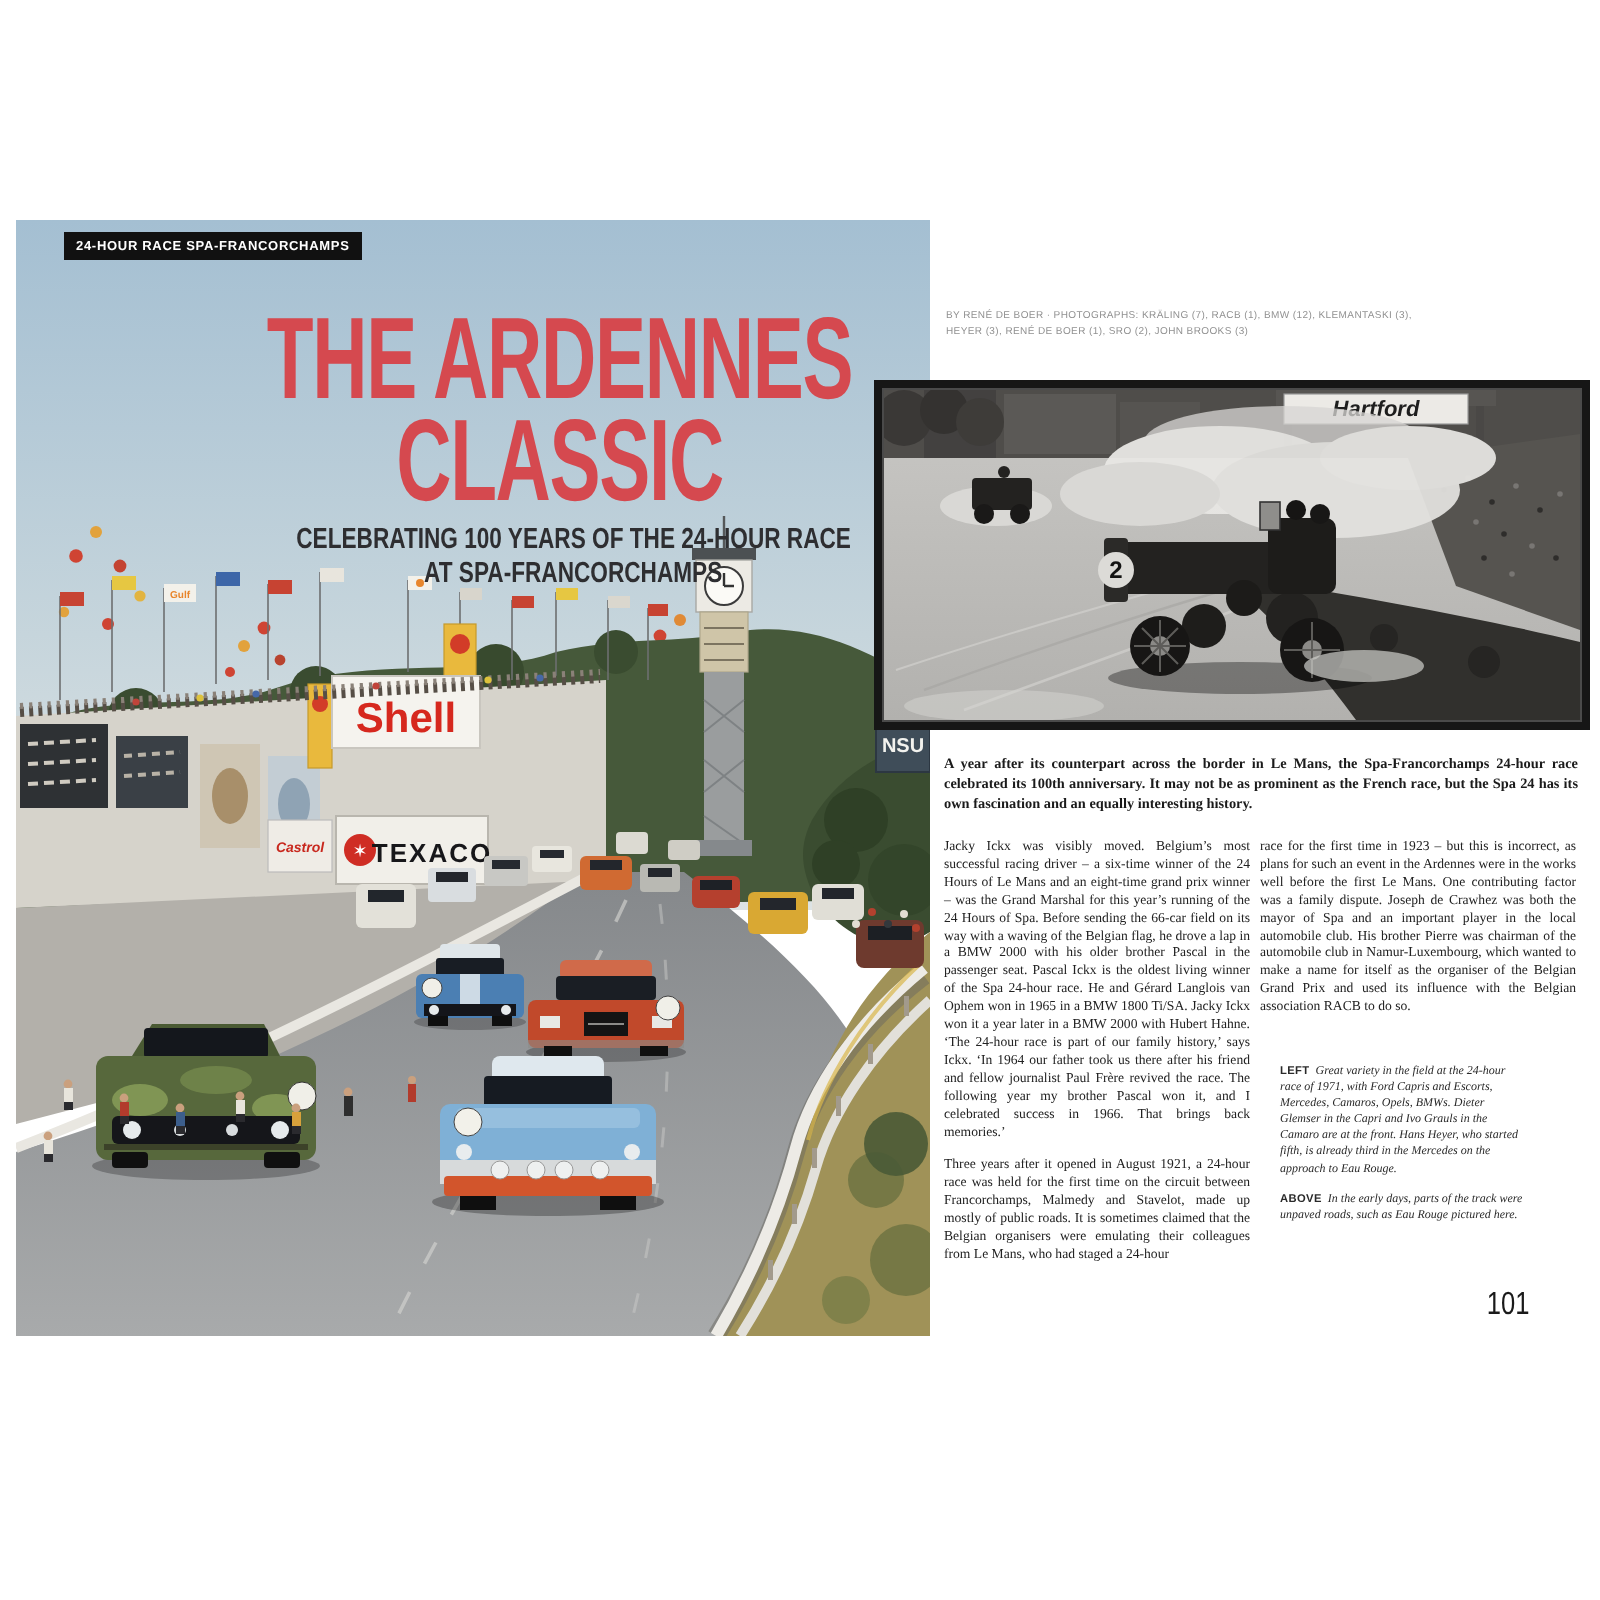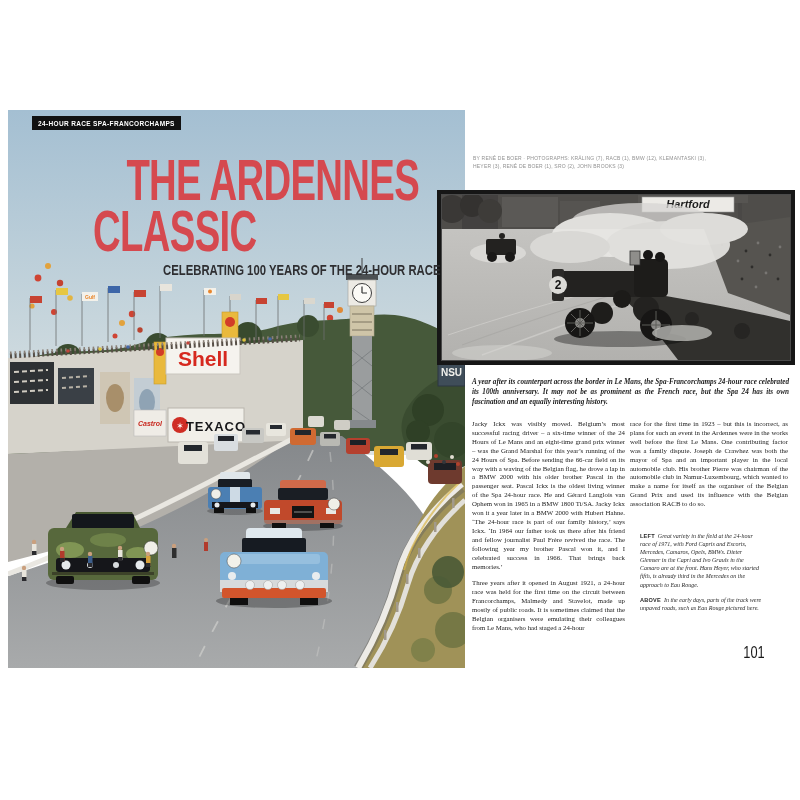--- a/index.html
+++ b/index.html
@@ -4,34 +4,34 @@
 <style>
   html,body{margin:0;padding:0;background:#ffffff;}
   .page{position:relative;width:800px;height:800px;background:#ffffff;overflow:hidden;
         font-family:"Liberation Sans",sans-serif;}
   
   .photo-left{position:absolute;left:8px;top:110px;width:457px;height:558px;overflow:hidden;}
   .photo-left svg{display:block;width:457px;height:558px;}
   .kicker{position:absolute;left:32px;top:116px;background:#111111;color:#ffffff;
           font-size:6.5px;font-weight:bold;letter-spacing:.35px;padding:4px 6px 3px;z-index:5;
           font-family:"Liberation Sans",sans-serif;}
-  .title-block{position:absolute;left:0;top:44px;width:100%;text-align:left;z-index:4;padding-left:41px;}
+  .title-block{position:absolute;left:0;top:44px;width:100%;text-align:center;z-index:4;padding-left:41px;}
   .title-line{display:block;font-weight:bold;color:#d5494f;font-size:58px;line-height:51px;
               letter-spacing:-1px;}
   .title-line span{display:inline-block;transform:scaleX(.66);transform-origin:center;white-space:nowrap;}
   .subtitle-block{position:absolute;left:0;top:152px;width:100%;text-align:center;z-index:4;}
   .subtitle-line{display:block;font-weight:bold;color:#2e2e31;font-size:14.5px;line-height:17px;}
   .subtitle-line span{display:inline-block;transform:scaleX(.78);transform-origin:center;white-space:nowrap;}
   
   .byline{position:absolute;left:473px;top:154px;width:310px;color:#919191;font-size:5px;
           line-height:8px;letter-spacing:.2px;}
   .bw-frame{position:absolute;left:437px;top:190px;width:358px;height:175px;background:#161616;}
   .bw-frame svg{position:absolute;left:5px;top:5px;width:348px;height:165px;outline:1px solid #4a4a4a;}
   .intro{position:absolute;left:472px;top:377px;width:317px;font-family:"Liberation Serif",serif;
-         font-weight:bold;font-size:7.2px;line-height:10px;color:#1b1b1b;text-align:justify;font-style:italic;}
+         font-weight:bold;font-size:7.2px;line-height:10px;color:#1b1b1b;text-align:justify;}
   .col{position:absolute;top:420px;font-family:"Liberation Serif",serif;font-size:6.8px;
        line-height:8.9px;color:#222;text-align:justify;}
   .col p{margin:0 0 8px 0;}
   .col1{left:472px;width:153px;}
   .col2{left:630px;width:158px;}
   .captions{position:absolute;left:640px;top:532px;width:122px;font-family:"Liberation Serif",serif;
             font-size:6px;line-height:8.1px;color:#2a2a2a;}
   .caption{margin:0 0 7px 0;}
   .cap-label{font-weight:bold;font-family:"Liberation Sans",sans-serif;font-size:5.6px;
              letter-spacing:.2px;margin-right:3px;}
@@ -350,22 +350,23 @@
           <circle cx="444" cy="347" r="2" fill="#e2ddd2"></circle>
         <circle cx="450" cy="354" r="2" fill="#b2412e"></circle>
       </g>
     </svg>
   </div>
 
   <div class="title-block" style="position:absolute;left:10px;top:154px;width:457px;z-index:4;">
     <div class="title-line"><span>THE ARDENNES</span></div>
     <div class="title-line"><span>CLASSIC</span></div>
   </div>
-  <div class="subtitle-block" style="position:absolute;left:25px;top:262px;width:457px;z-index:4;padding-left:48px;">
+  <div class="subtitle-block" style="position:absolute;left:10px;top:262px;width:457px;z-index:4;padding-left:48px;">
     <div class="subtitle-line"><span>CELEBRATING 100 YEARS OF THE 24-HOUR RACE</span></div>
+    <div class="subtitle-line"><span>AT SPA-FRANCORCHAMPS</span></div>
   </div>
 
   <div class="byline">
     <div>BY RENÉ DE BOER  ·  PHOTOGRAPHS: KRÄLING (7), RACB (1), BMW (12), KLEMANTASKI (3),</div>
     <div>HEYER (3), RENÉ DE BOER (1), SRO (2), JOHN BROOKS (3)</div>
   </div>
 
   <div class="bw-frame">
     <svg viewBox="0 0 348 165">
       <defs>

